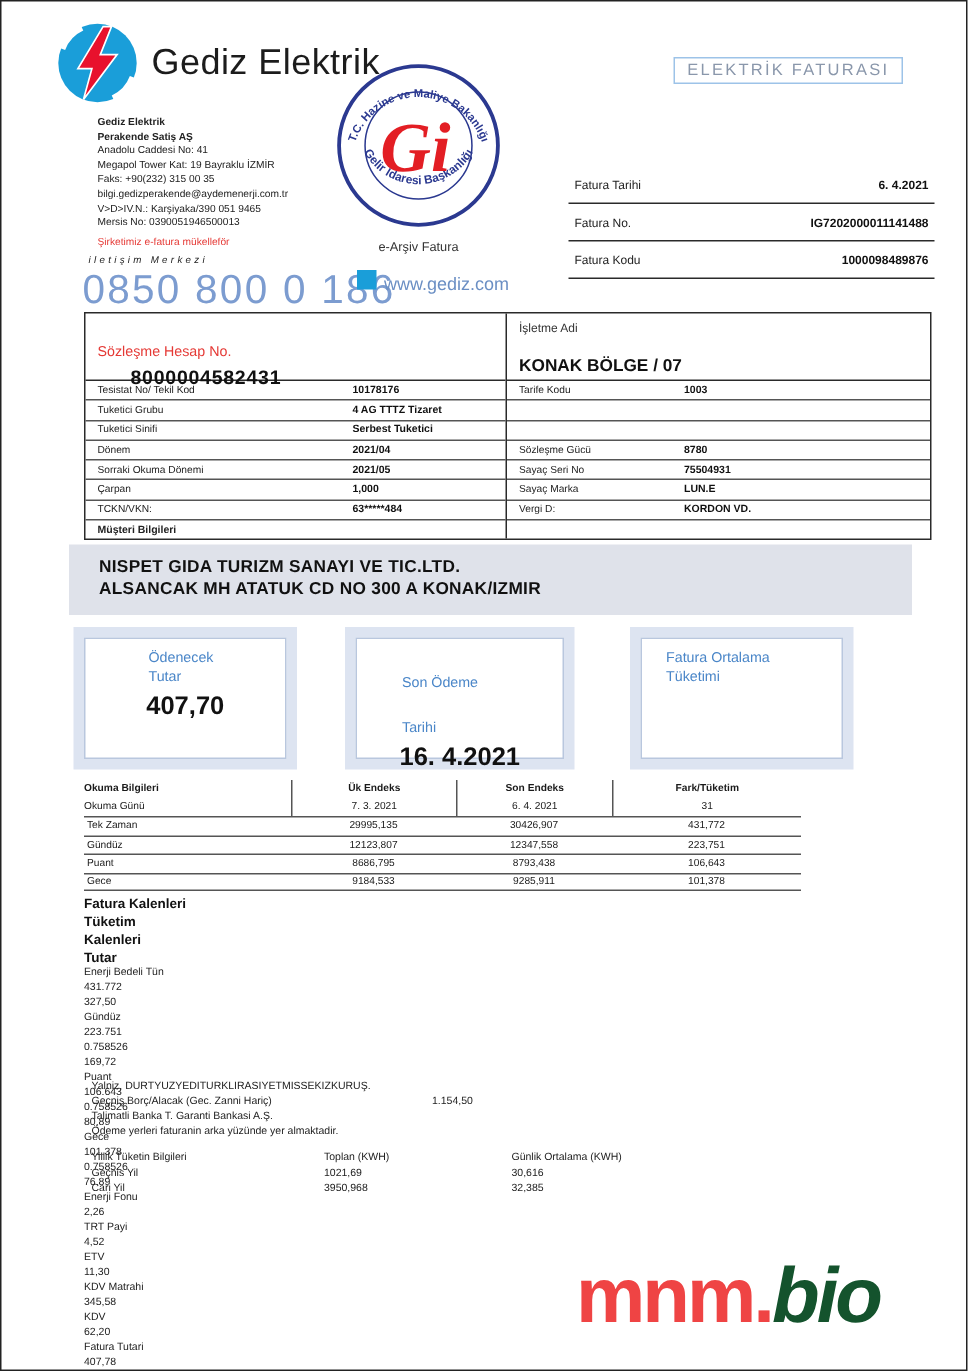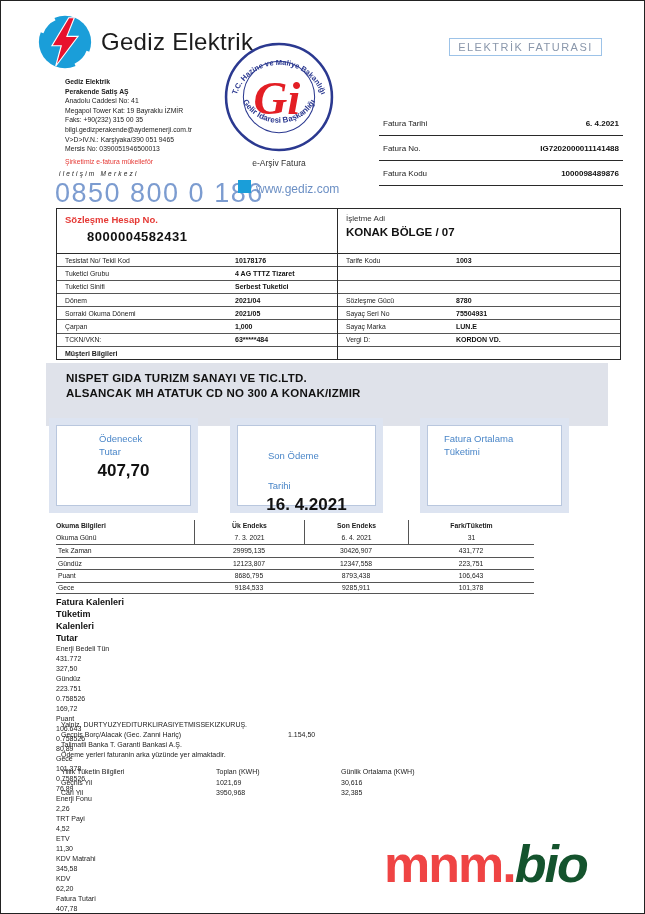--- a/index.html
+++ b/index.html
@@ -32,33 +32,33 @@
   .phone-number { position:absolute; left:54px; top:177px; font-size:27px; color:#7c9cd0; letter-spacing:1.5px; }
   .web-square { position:absolute; left:237px; top:179px; width:13px; height:13px; background:#1a9ed9; }
   .website { position:absolute; left:255px; top:181px; font-size:12px; color:#6b8fc4; }
 
   
   .main-table { position:absolute; left:55px; top:207px; width:565px; height:152px;
     border:1.5px solid #2a2a2a; display:flex; }
   .mt-col-left { width:280px; }
   .mt-col-right { flex:1; border-left:1.5px solid #2a2a2a; }
   .mt-head { height:45px; border-bottom:1.5px solid #2a2a2a; padding:5px 8px 0 8px; }
-  .contract-label { font-size:9.5px; font-weight:bold; color:#e53935; }
+  .contract-label { font-size:9.5px; font-weight:normal; color:#e53935;margin-top:15px; }
   .contract-value { font-size:13px; font-weight:bold; color:#111; margin:4px 0 0 22px; letter-spacing:0.5px; }
   .business-label { font-size:8px; color:#333; }
-  .business-value { font-size:11.5px; font-weight:bold; color:#111; margin-top:3px; }
+  .business-value { font-size:11.5px; font-weight:bold; color:#111; margin-top:15px; }
   .acct-row { display:flex; align-items:center; height:13.3px; border-bottom:1px solid #555; padding:0 8px; }
   .acct-row.noline { border-bottom:none; }
   .acct-row .lbl { width:170px; font-size:6.8px; color:#222; }
   .acct-row .val { font-size:7px; font-weight:bold; color:#111; }
   .acct-row .lbl.bold { font-weight:bold; font-size:7px; }
   .mt-col-right .acct-row .lbl { width:110px; }
 
   
-  .customer-strip { position:absolute; left:45px; top:362px; width:562px; height:63px;
+  .customer-strip { position:absolute; left:45px; top:362px; width:562px; height:47px;
     background:#dfe2ea; padding:8px 0 0 20px; }
   .customer-strip div { font-size:11.5px; font-weight:bold; color:#111; line-height:15px; letter-spacing:0.2px; }
 
   
   .sum-box { position:absolute; top:417px; height:95px; background:#dde4f1; padding:7px; }
   .sum-box .inner { width:100%; height:100%; background:#fff; border:1px solid #b9c7de; padding-top:7px; }
   .sum-box .lab { font-size:9.5px; color:#4a86c8; line-height:12.5px; }
   .sum-box .big { font-size:17px; font-weight:bold; color:#111; text-align:center; margin-top:3px; }
   .box1 { left:48px; width:149px; } .box1 .lab { padding-left:42px; }
   .box2 { left:229px; width:153px; } .box2 .lab { padding-left:30px;margin-top:17px; }

